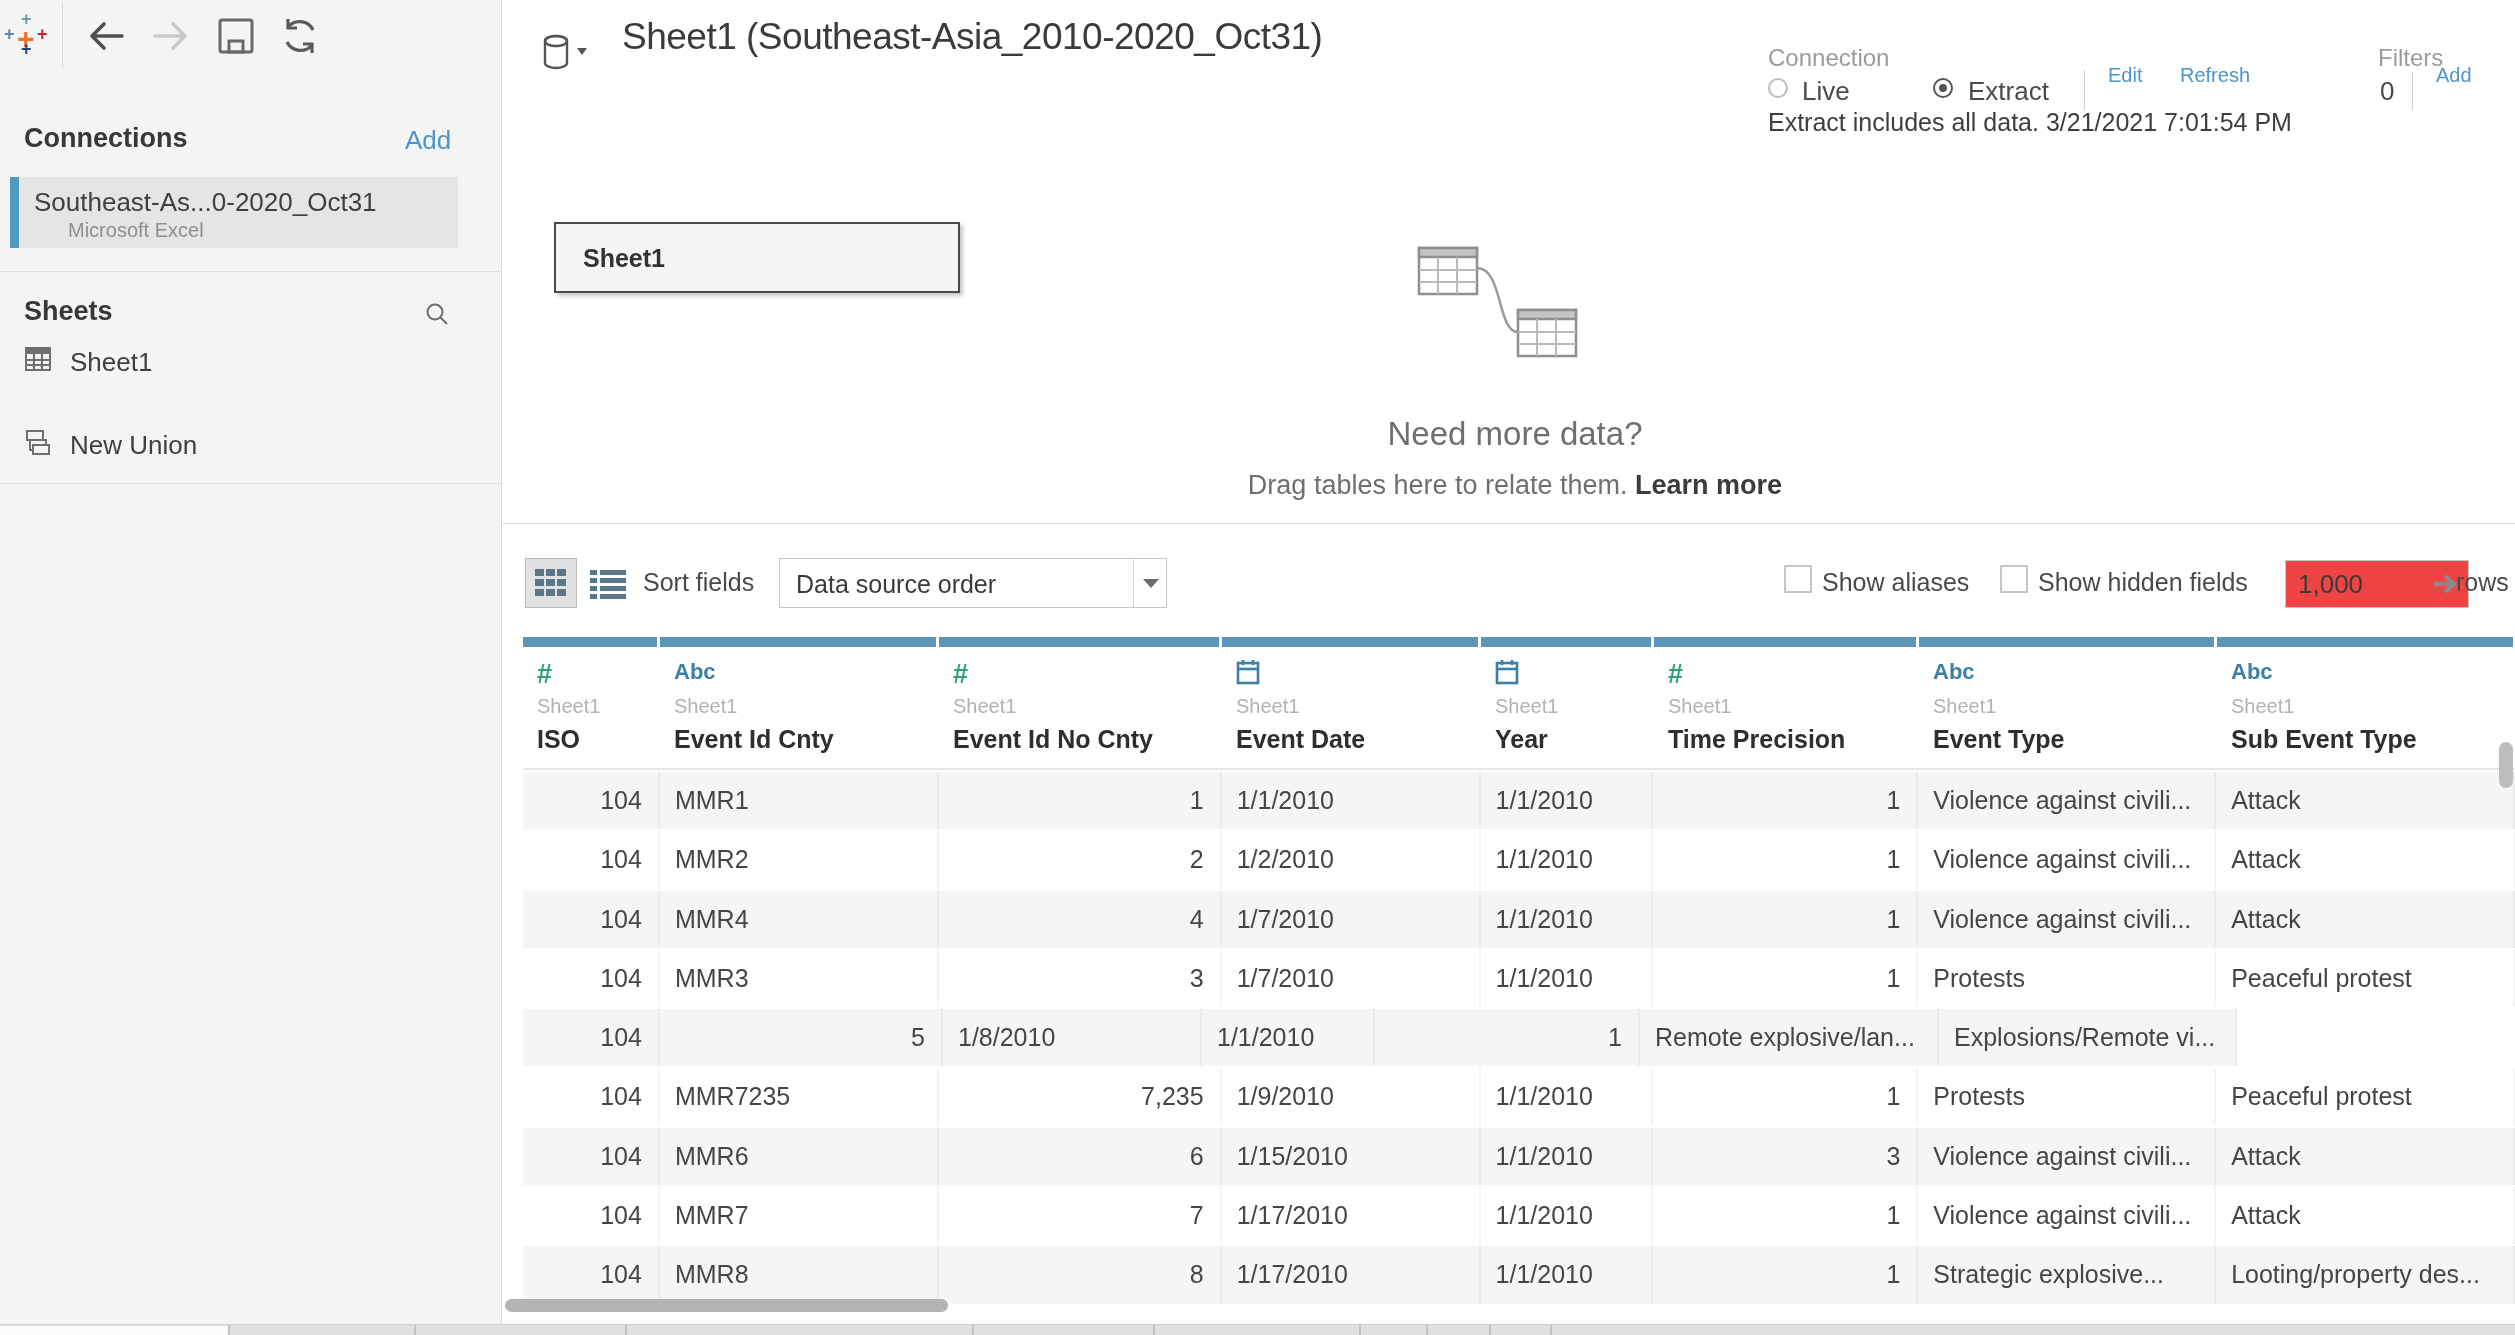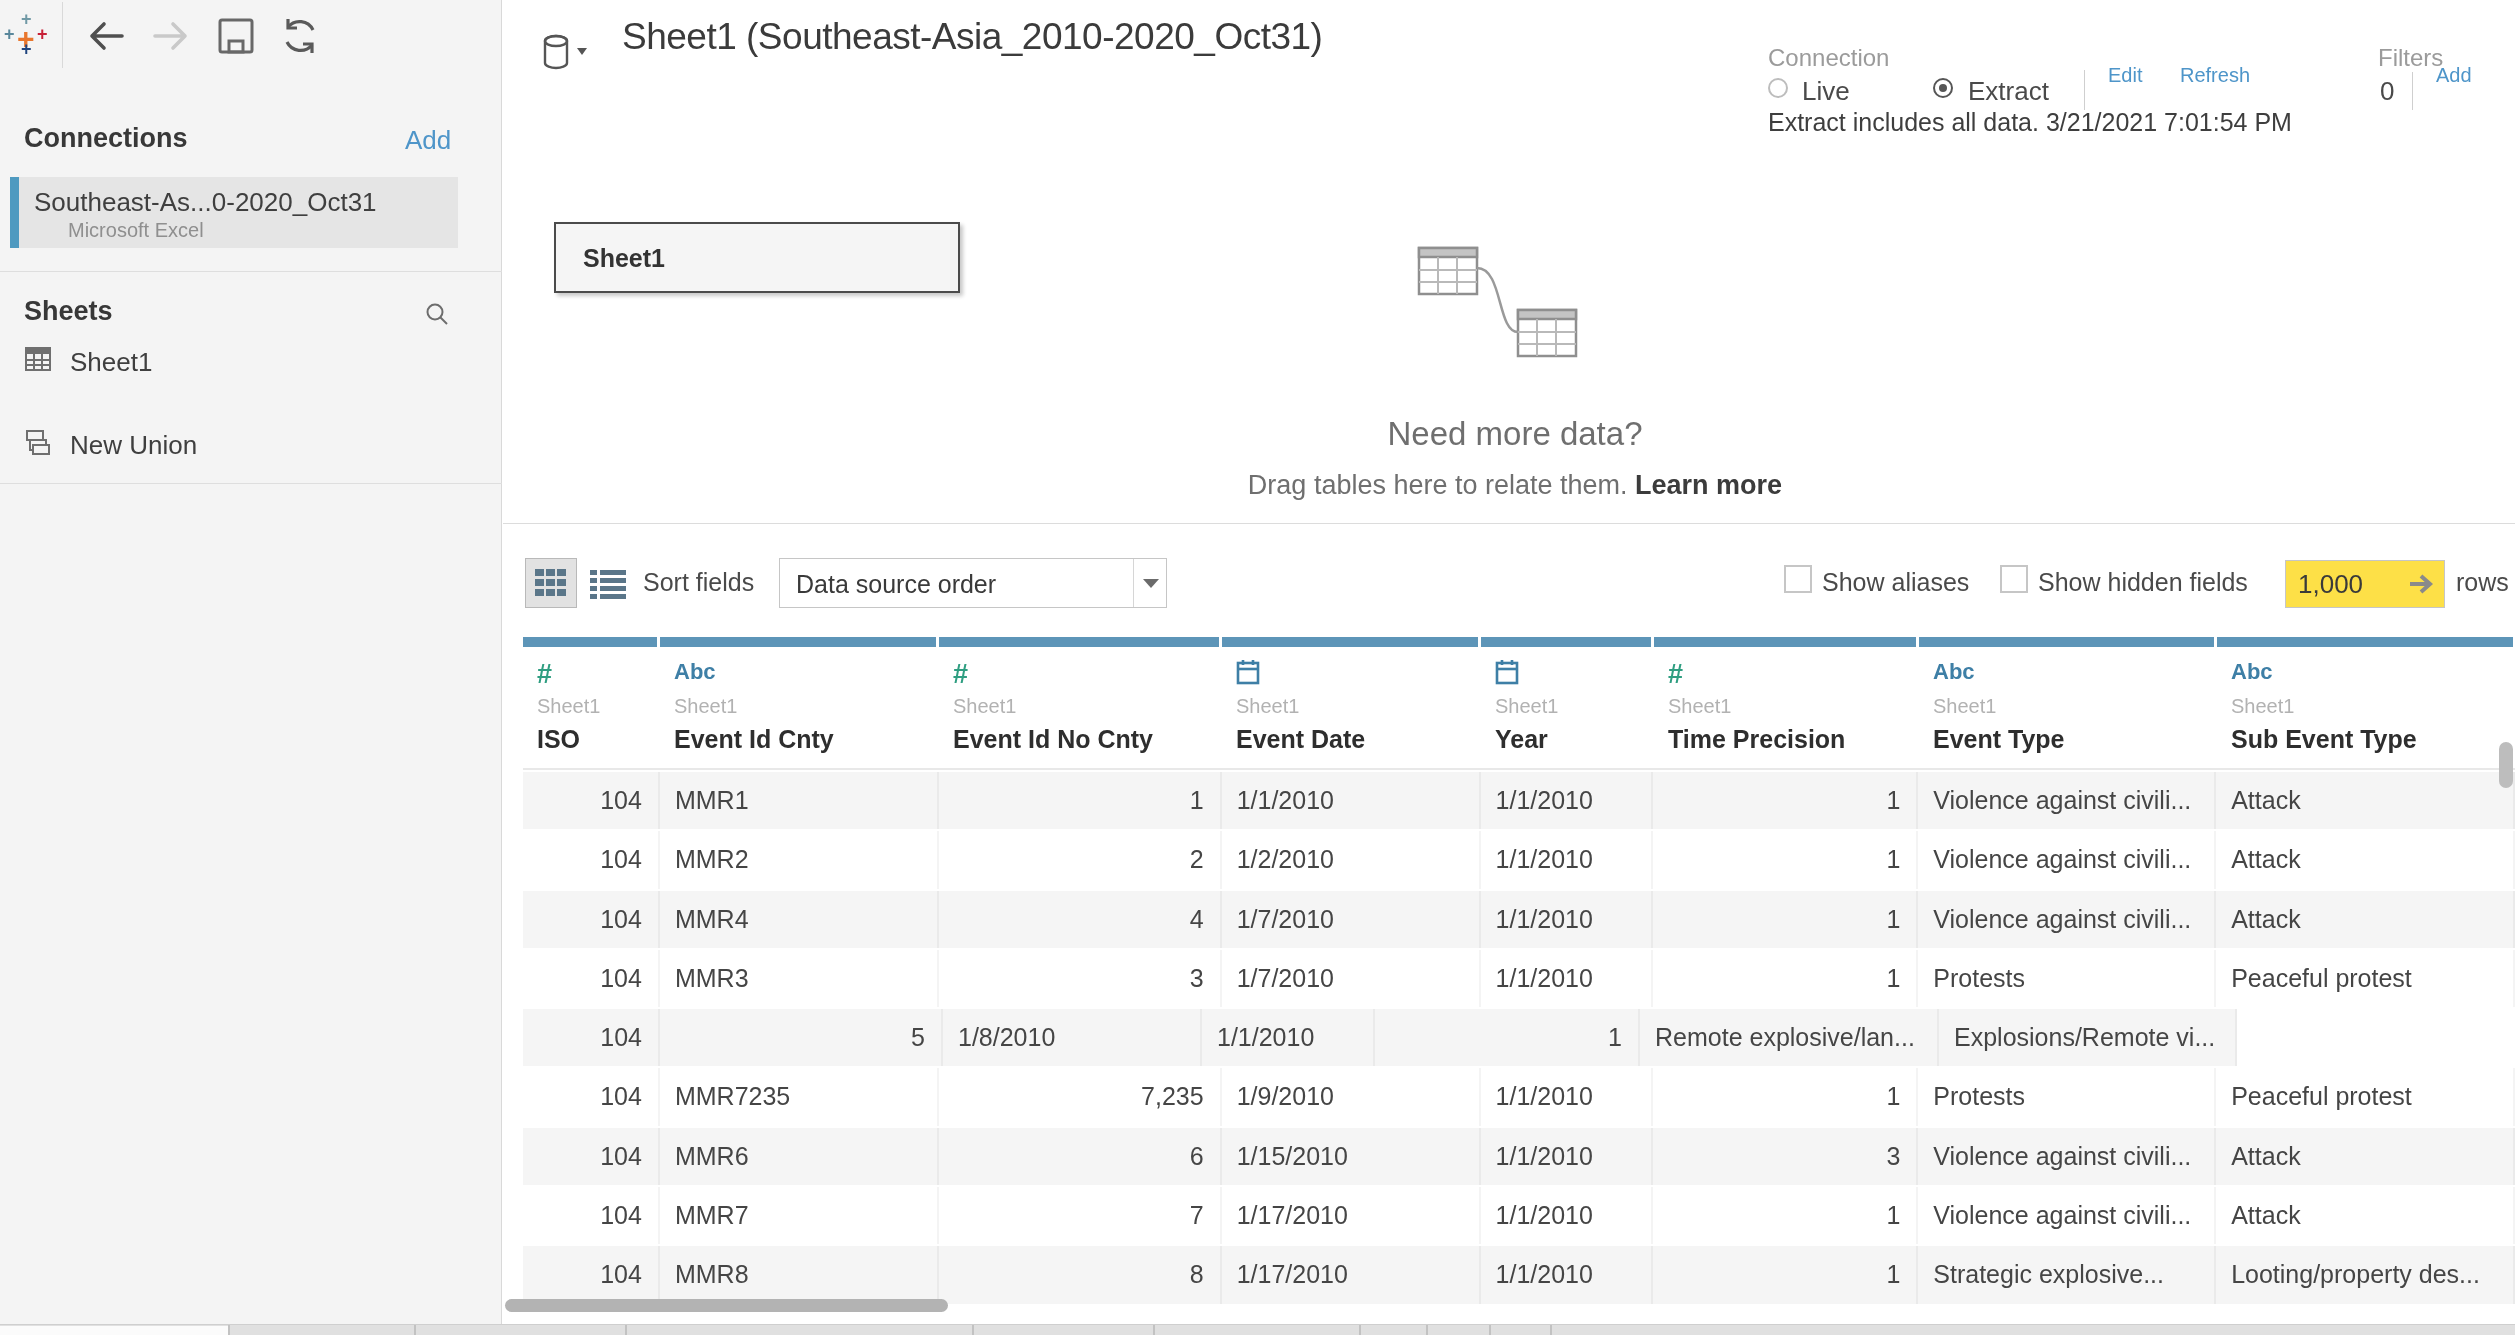--- a/index.html
+++ b/index.html
@@ -55,21 +55,21 @@
   .gv-btn { position:absolute; left:525px; top:558px; width:52px; height:50px; background:#e2e2e2;
     border:1px solid #b9b9b9; display:flex; align-items:center; justify-content:center; cursor:pointer; }
   .lv-btn { position:absolute; left:588px; top:565px; width:40px; height:38px; display:flex; align-items:center; justify-content:center; cursor:pointer; }
   .sort-lbl { position:absolute; left:643px; top:568px; font-size:25px; color:#4a4a4a; }
   .dropdown { position:absolute; left:779px; top:558px; width:388px; height:50px; background:#fff; border:1px solid #c6c6c6; cursor:pointer; }
   .dropdown .val { position:absolute; left:16px; top:11px; font-size:25px; color:#3a3a3a; }
   .dropdown .caret-box { position:absolute; right:0; top:0; width:33px; height:48px; border-left:1px solid #d6d6d6; }
   .caret { position:absolute; left:9px; top:20px; width:0; height:0; border-left:8px solid transparent; border-right:8px solid transparent; border-top:9px solid #6b6b6b; }
   .chk { position:absolute; top:565px; width:28px; height:28px; background:#fff; border:2px solid #c6c6c6; cursor:pointer; }
   .chk-lbl { position:absolute; top:568px; font-size:25px; color:#4a4a4a; }
-  .rows-input { position:absolute; left:2285px; top:560px; width:160px; height:48px; background:#fde047; border:1px solid #c6c6c6; }
+  .rows-input { position:absolute; left:2285px; top:560px; width:184px; height:48px; background:#ef4444; border:1px solid #c6c6c6; }
   .rows-input input { position:absolute; left:12px; top:6px; width:95px; height:34px; border:none; outline:none; font-size:26px; color:#3a3a3a; font-family:"Liberation Sans",sans-serif; background:transparent; }
   .rows-input .go { position:absolute; right:8px; top:10px; cursor:pointer; }
   .rows-lbl { position:absolute; left:2456px; top:568px; font-size:25px; color:#4a4a4a; }
   
   #grid-head { position:absolute; left:523px; top:637px; height:133px; display:flex; }
   .gh-cell { position:relative; height:133px; background:#fff; border-right:3px solid #fff; cursor:pointer; }
   .gh-bar { position:absolute; left:0; top:0; right:0; height:10px; background:#5d95b8; }
   .gh-icon { position:absolute; left:14px; top:22px; height:26px; }
   .t-hash { font-size:27px; font-weight:bold; color:#2f9e81; }
   .t-abc { font-size:22px; font-weight:bold; color:#3e7fa6; }

